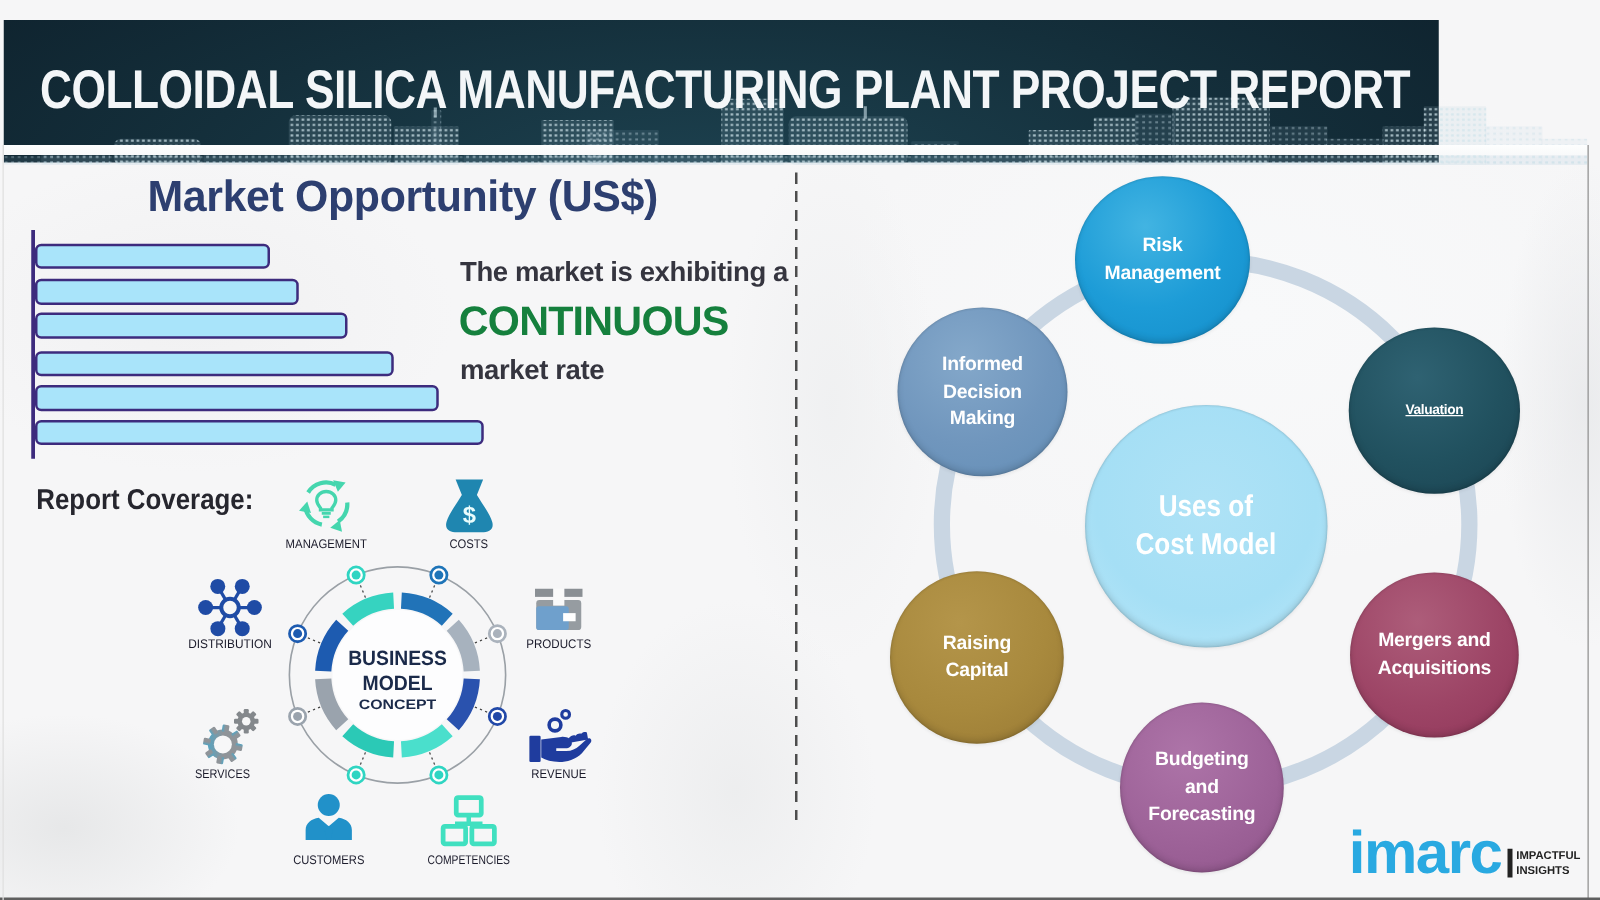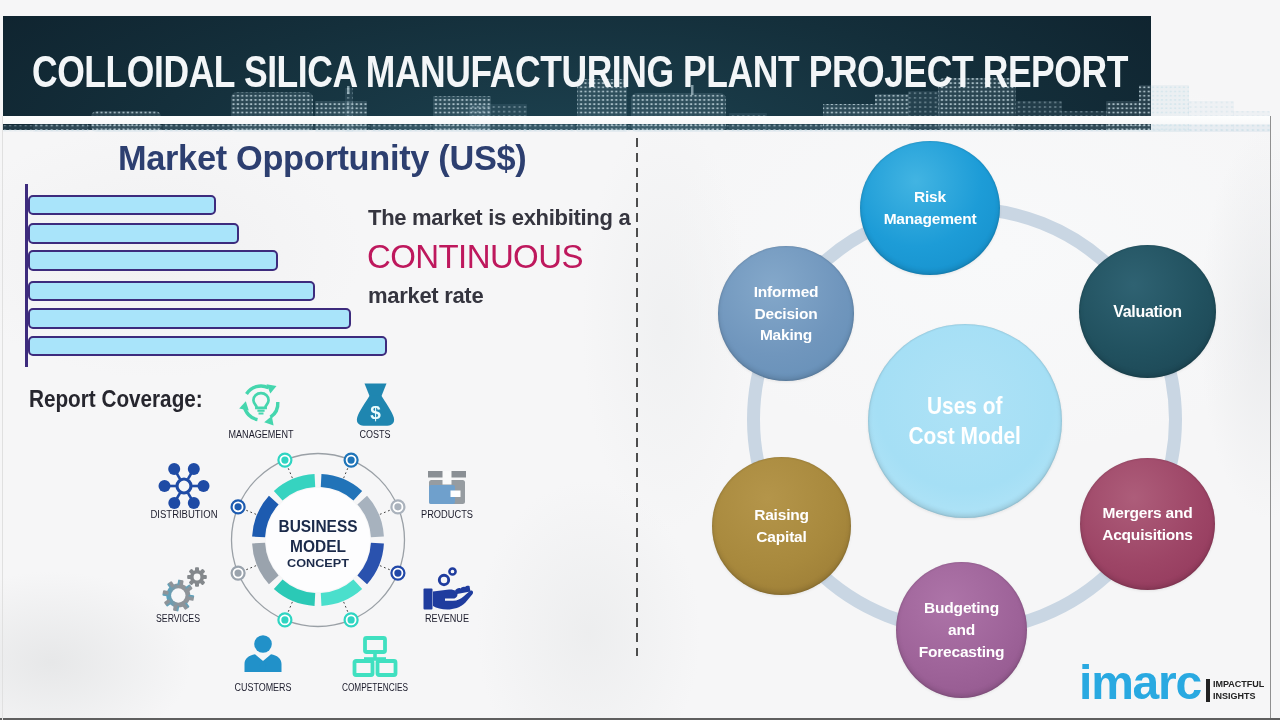--- a/index.html
+++ b/index.html
@@ -19,36 +19,36 @@
   
   #header{left:3px;top:16px;width:1148px;height:114px;
       background:radial-gradient(ellipse 900px 300px at 50% 115%, #1d4250 0%, #142f3b 48%, #0c1c27 100%);}
   #title{left:29px;top:32px;color:#f3f6f8;font-weight:bold;font-size:43.5px;
       letter-spacing:-0.5px;white-space:nowrap;transform:scaleX(0.815);transform-origin:0 0;}
   
   #mktitle{left:118px;top:138px;color:#2d3f70;font-weight:bold;font-size:35px;letter-spacing:-0.3px;transform:scaleX(0.98);transform-origin:0 0;white-space:nowrap;}
   #axis{left:25px;top:184px;width:2.5px;height:183px;background:#3d2b7d;}
   .bar{position:absolute;height:16.5px;background:#a9e4fa;border:2.5px solid #3d2b7d;border-radius:5px;}
   #t1{left:368px;top:205px;font-size:22px;font-weight:bold;color:#35353f;letter-spacing:-0.3px;}
-  #t2{left:367px;top:238px;font-size:33px;font-weight:normal;color:#be185d;letter-spacing:-0.6px;}
+  #t2{left:367px;top:238px;font-size:33px;font-weight:bold;color:#15803d;letter-spacing:-0.6px;}
   #t3{left:368px;top:283px;font-size:22px;font-weight:bold;color:#35353f;letter-spacing:-0.3px;}
   #rc{left:29px;top:386px;font-size:23px;font-weight:bold;color:#26262e;transform:scaleX(0.9);transform-origin:0 0;white-space:nowrap;}
   
   #divider{left:636px;top:138px;width:2px;height:518px;
      background:repeating-linear-gradient(to bottom,#4d4d4d 0 9px,transparent 9px 15px);}
   
   .sat{position:absolute;border-radius:50%;display:flex;align-items:center;justify-content:center;
        text-align:center;color:#fff;font-weight:bold;line-height:1.25;box-shadow:inset 0 -3px 5px rgba(0,0,0,0.13), inset 0 0 2px rgba(0,0,0,0.2), 0 1px 3px rgba(0,0,0,0.08);}
   #ring{left:746.5px;top:202px;width:409px;height:409px;border-radius:50%;border:13px solid #c9d6e3;}
   #ccenter{left:868px;top:324px;width:194px;height:194px;font-size:24px;line-height:1.23;
        background:radial-gradient(circle at 50% 40%, #aee2f6 0%, #a5dff5 58%, #b2e4f7 85%, #c0eaf9 100%);}
   #crisk{left:860px;top:141px;width:140px;height:134px;font-size:15.5px;letter-spacing:-0.2px;line-height:1.4;
        background:radial-gradient(circle at 40% 30%, #42b4e2 0%, #1d9cd7 52%, #1691cd 88%, #0f83bb 100%);}
-  #cval{left:1079px;top:245px;width:137px;height:133px;font-size:16px;letter-spacing:-0.3px;
-       background:radial-gradient(circle at 40% 30%, #2f6272 0%, #21515f 55%, #1c4654 90%, #17404d 100%);}
+  #cval{left:1079px;top:262px;width:137px;height:133px;font-size:11px;letter-spacing:-0.3px;
+       background:radial-gradient(circle at 40% 30%, #2f6272 0%, #21515f 55%, #1c4654 90%, #17404d 100%);text-decoration:underline;}
   #cinf{left:718px;top:246px;width:136px;height:135px;font-size:15.5px;letter-spacing:-0.2px;line-height:1.4;
        background:radial-gradient(circle at 40% 30%, #84a8ca 0%, #7096bd 55%, #6690b8 90%, #5d87af 100%);}
   #cmer{left:1080px;top:458px;width:135px;height:132px;font-size:15.5px;letter-spacing:-0.2px;line-height:1.4;
        background:radial-gradient(circle at 40% 30%, #ad5d7a 0%, #9d4566 55%, #93395c 90%, #883355 100%);}
   #crai{left:712px;top:457px;width:139px;height:138px;font-size:15.5px;letter-spacing:-0.2px;line-height:1.4;
        background:radial-gradient(circle at 40% 30%, #b4954a 0%, #a8893d 55%, #9c7d36 90%, #8f7230 100%);}
   #cbud{left:896px;top:562px;width:131px;height:136px;font-size:15.5px;letter-spacing:-0.2px;line-height:1.4;
        background:radial-gradient(circle at 40% 30%, #ad74a8 0%, #9e6399 55%, #93588e 90%, #874f83 100%);}
   
   #imarc{left:1079px;top:655px;color:#29a9e1;font-size:48px;font-weight:bold;letter-spacing:-1.2px;}

